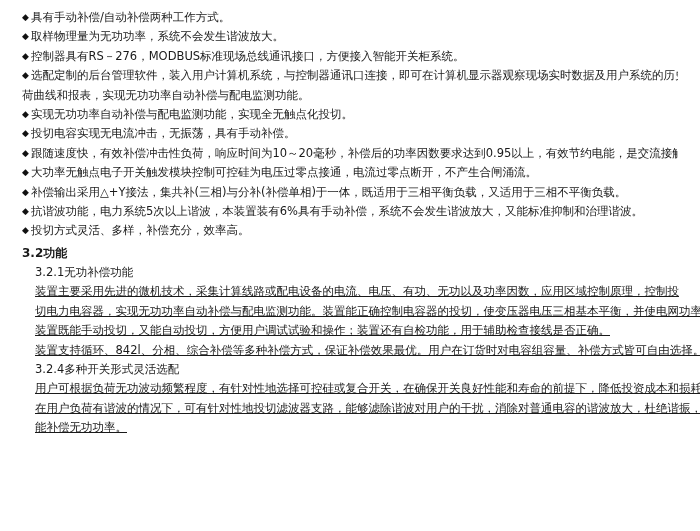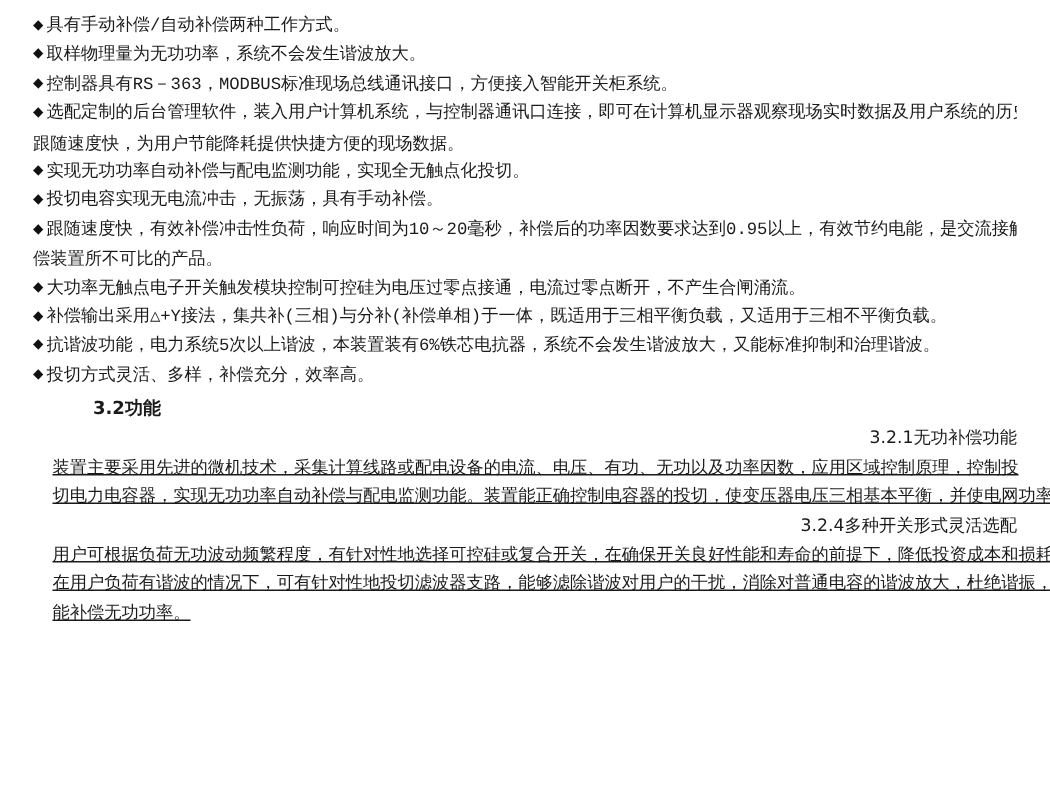--- a/index.html
+++ b/index.html
@@ -37,35 +37,32 @@
     flex: 0 0 auto;
     font-size: 9px;
     line-height: 19.4px;
     margin-right: 2px;
     color: #111;
   }
   .btext {
     flex: 1 1 auto;
     white-space: nowrap;
     overflow: hidden;
-    font-family: Liberation Mono, monospace;
   }
   .heading {
     font-size: 12px;
     line-height: 20px;
     font-weight: bold;
     margin-top: 2px;
-    margin-left: 40px;
   }
   .subheading {
     font-size: 11.5px;
     line-height: 19.4px;
     padding-left: 13px;
     white-space: nowrap;
-    text-align: right;
   }
   .body-wrap {
     font-size: 11.5px;
     line-height: 19.4px;
     padding-left: 13px;
     text-decoration: underline;
   }
   .body-wrap .l2 {
     padding-left: 0px;
   }
@@ -78,61 +75,66 @@
       <div class="bullet-line">
         <span class="bullet">◆</span>
         <span class="btext">具有手动补偿/自动补偿两种工作方式。</span>
       </div>
       <div class="bullet-line">
         <span class="bullet">◆</span>
         <span class="btext">取样物理量为无功功率，系统不会发生谐波放大。</span>
       </div>
       <div class="bullet-line">
         <span class="bullet">◆</span>
-        <span class="btext">控制器具有RS－363，MODBUS标准现场总线通讯接口，方便接入智能开关柜系统。</span>
+        <span class="btext">控制器具有RS－276，MODBUS标准现场总线通讯接口，方便接入智能开关柜系统。</span>
       </div>
       <div class="bullet-line">
         <span class="bullet">◆</span>
         <span class="btext">选配定制的后台管理软件，装入用户计算机系统，与控制器通讯口连接，即可在计算机显示器观察现场实时数据及用户系统的历史负</span>
       </div>
-      <div class="line">跟随速度快，为用户节能降耗提供快捷方便的现场数据。</div>
+      <div class="line">荷曲线和报表，实现无功功率自动补偿与配电监测功能。</div>
       <div class="bullet-line">
         <span class="bullet">◆</span>
         <span class="btext">实现无功功率自动补偿与配电监测功能，实现全无触点化投切。</span>
       </div>
       <div class="bullet-line">
         <span class="bullet">◆</span>
         <span class="btext">投切电容实现无电流冲击，无振荡，具有手动补偿。</span>
       </div>
       <div class="bullet-line">
         <span class="bullet">◆</span>
         <span class="btext">跟随速度快，有效补偿冲击性负荷，响应时间为10～20毫秒，补偿后的功率因数要求达到0.95以上，有效节约电能，是交流接触器型补</span>
       </div>
-      <div class="line">偿装置所不可比的产品。</div>
       <div class="bullet-line">
         <span class="bullet">◆</span>
         <span class="btext">大功率无触点电子开关触发模块控制可控硅为电压过零点接通，电流过零点断开，不产生合闸涌流。</span>
       </div>
       <div class="bullet-line">
         <span class="bullet">◆</span>
         <span class="btext">补偿输出采用△+Y接法，集共补(三相)与分补(补偿单相)于一体，既适用于三相平衡负载，又适用于三相不平衡负载。</span>
       </div>
       <div class="bullet-line">
         <span class="bullet">◆</span>
-        <span class="btext">抗谐波功能，电力系统5次以上谐波，本装置装有6%铁芯电抗器，系统不会发生谐波放大，又能标准抑制和治理谐波。</span>
+        <span class="btext">抗谐波功能，电力系统5次以上谐波，本装置装有6%具有手动补偿，系统不会发生谐波放大，又能标准抑制和治理谐波。</span>
       </div>
       <div class="bullet-line">
         <span class="bullet">◆</span>
         <span class="btext">投切方式灵活、多样，补偿充分，效率高。</span>
       </div>
       <div class="heading">3.2功能</div>
       <div class="subheading">3.2.1无功补偿功能</div>
       <div class="body-wrap">
         <div class="line l2">装置主要采用先进的微机技术，采集计算线路或配电设备的电流、电压、有功、无功以及功率因数，应用区域控制原理，控制投</div>
         <div class="line l2">切电力电容器，实现无功功率自动补偿与配电监测功能。装置能正确控制电容器的投切，使变压器电压三相基本平衡，并使电网功率因数</div>
+      </div>
+      <div class="body-wrap">
+        <div class="line l2">装置既能手动投切，又能自动投切，方便用户调试试验和操作；装置还有自检功能，用于辅助检查接线是否正确。</div>
+      </div>
+      <div class="body-wrap">
+        <div class="line l2">装置支持循环、842l、分相、综合补偿等多种补偿方式，保证补偿效果最优。用户在订货时对电容组容量、补偿方式皆可自由选择。</div>
       </div>
       <div class="subheading">3.2.4多种开关形式灵活选配</div>
       <div class="body-wrap">
         <div class="line l2">用户可根据负荷无功波动频繁程度，有针对性地选择可控硅或复合开关，在确保开关良好性能和寿命的前提下，降低投资成本和损耗。</div>
       </div>
       <div class="body-wrap">
         <div class="line l2">在用户负荷有谐波的情况下，可有针对性地投切滤波器支路，能够滤除谐波对用户的干扰，消除对普通电容的谐波放大，杜绝谐振，并</div>
         <div class="line l2">能补偿无功功率。</div>
       </div>
     </div>

